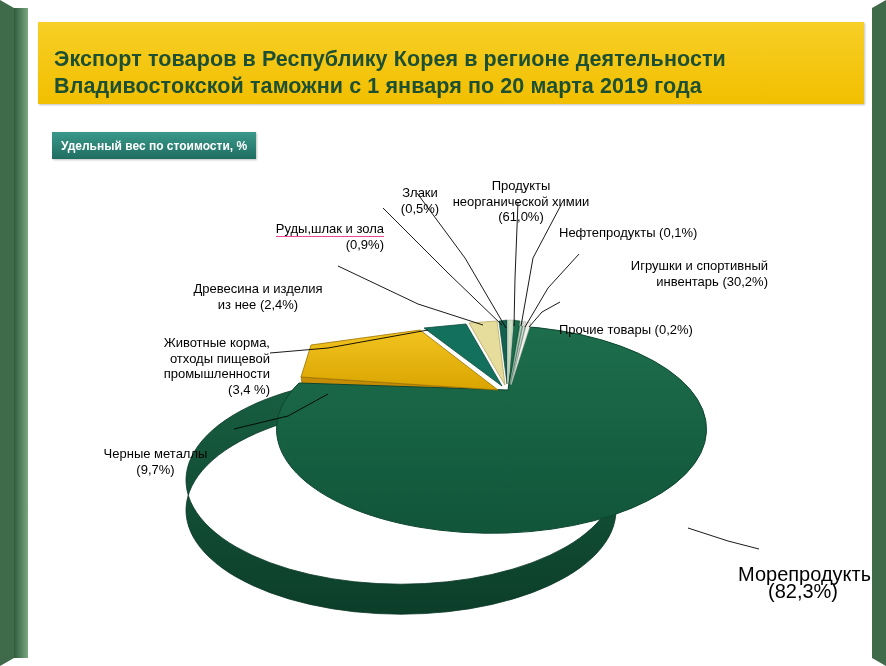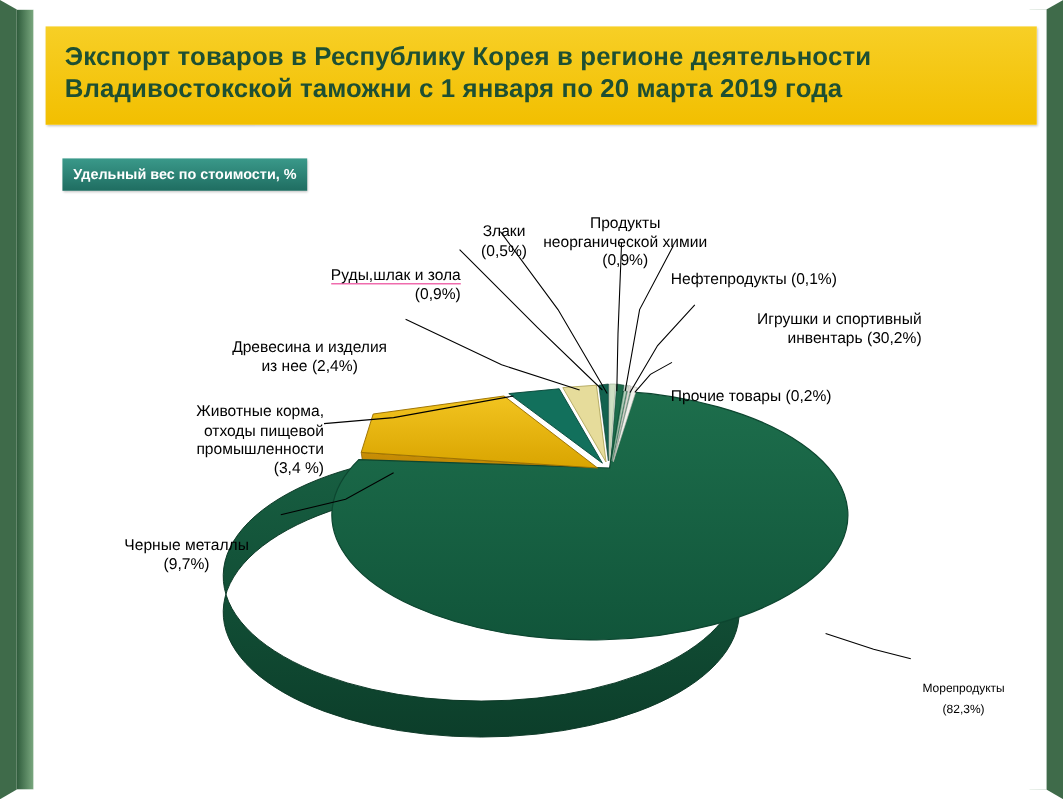--- a/index.html
+++ b/index.html
@@ -52,21 +52,21 @@
     top: 14px;
     width: 826px;
     height: 82px;
     background: #f5c518;
     background: linear-gradient(to bottom, #f7cf26 0%, #f2bf00 100%);
     box-shadow: 1px 1px 2px rgba(0,0,0,0.25);
   }
   #title-text {
     position: absolute;
     left: 16px;
-    top: 12px;
+    top: 24px;
     width: 790px;
     color: #1d4f33;
     font-size: 21.5px;
     font-weight: bold;
     line-height: 27px;
     letter-spacing: 0.1px;
     white-space: pre-line;
   }
 
   
@@ -211,21 +211,21 @@
 
         <path d="M 731 541 L 700 533 L 660 520"></path>
       </g>
     </svg>
 
     <div class="label center-align" style="left:352px; top:146px; width:80px;">Злаки
 (0,5%)</div>
 
     <div class="label center-align" style="left:405px; top:139px; width:176px;">Продукты
 неорганической химии
-(0,9%)</div>
+(61,0%)</div>
 
     <div class="label left-align" style="left:531px; top:186px; width:210px;">Нефтепродукты (0,1%)</div>
 
     <div class="label right-align" style="left:545px; top:219px; width:195px;">Игрушки и спортивный
 инвентарь (30,2%)</div>
 
     <div class="label left-align" style="left:531px; top:283px; width:200px;">Прочие товары (0,2%)</div>
 
     <div class="label right-align" style="left:196px; top:182px; width:160px;"><span class="underline-red">Руды,шлак и зола</span><br><span>(0,9%)</span></div>
 
@@ -233,18 +233,18 @@
 из нее (2,4%)</div>
 
     <div class="label right-align" style="left:82px; top:296px; width:160px;">Животные корма,
 отходы пищевой
 промышленности
 (3,4 %)</div>
 
     <div class="label center-align" style="left:50px; top:407px; width:155px;">Черные  металлы
 (9,7%)</div>
 
-    <div class="label center-align" style="left:710px; top:527px; width:130px; font-size:10px; line-height:17px;">Морепродукты
+    <div class="label center-align" style="left:710px; top:527px; width:130px; font-size:20px; line-height:17px;">Морепродукты
 (82,3%)</div>
 
     <div id="page-number">5</div>
   </div>
 </div>
 
 </body></html>

